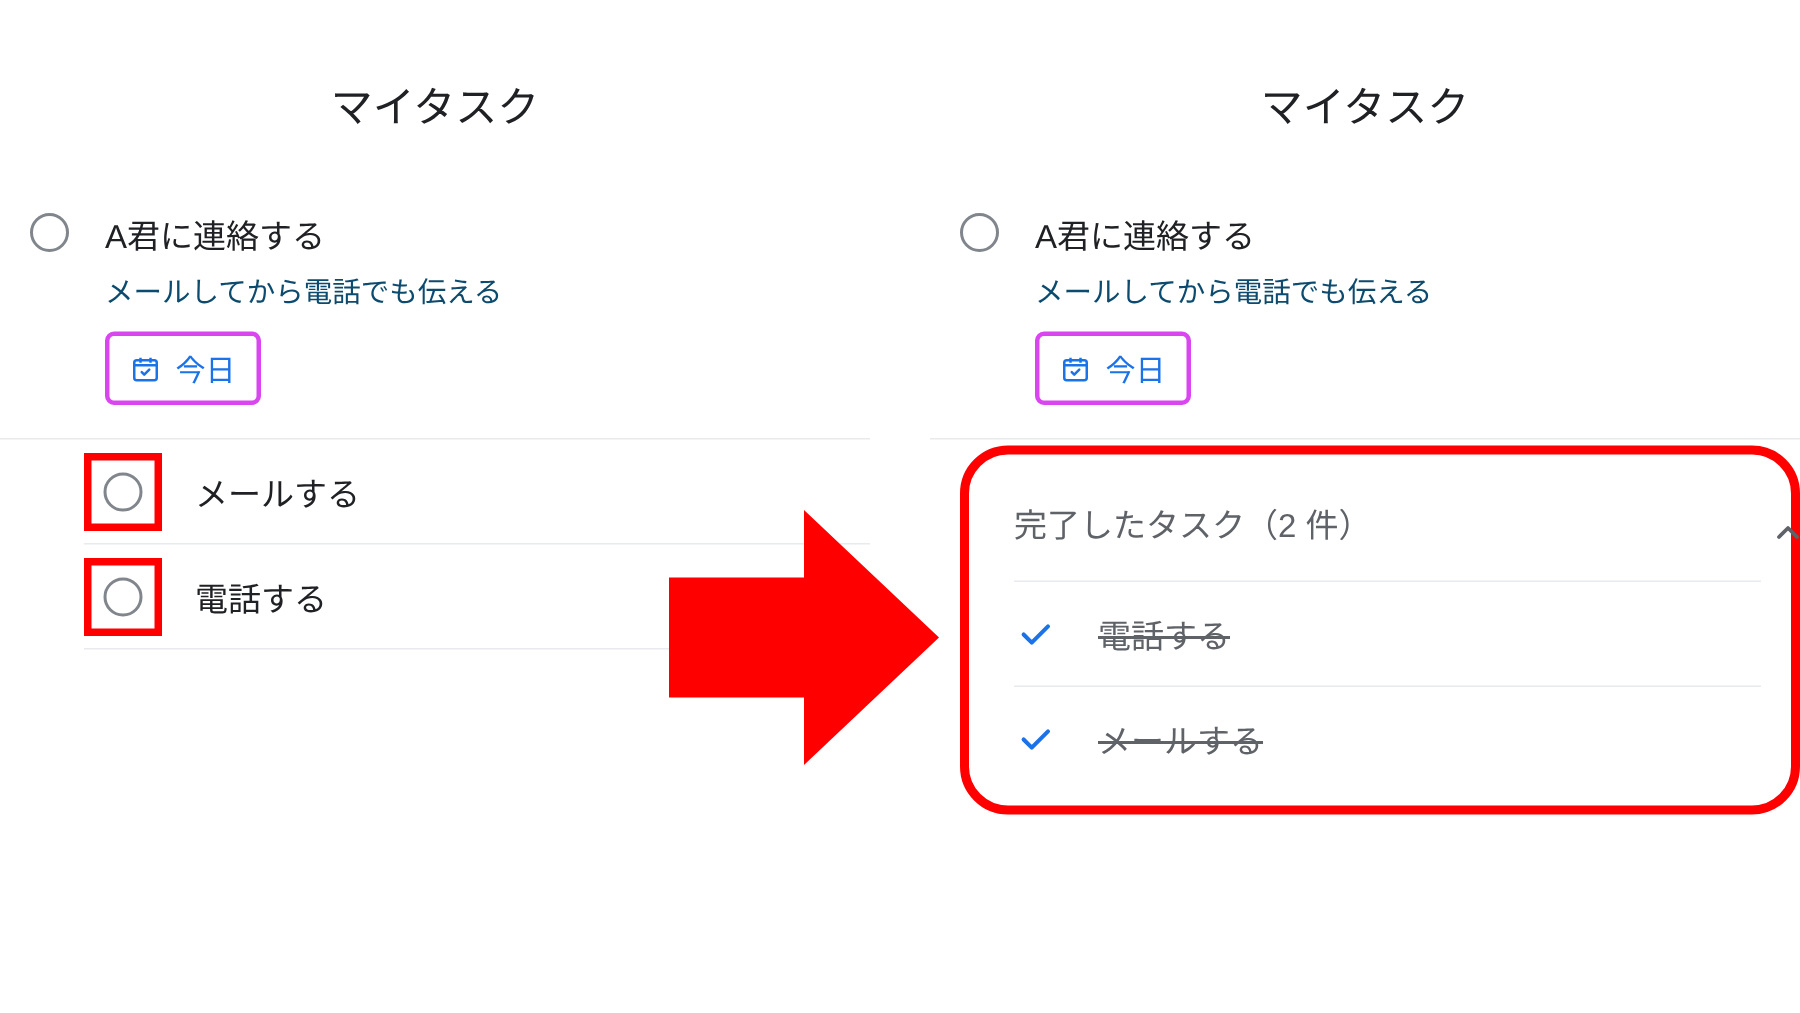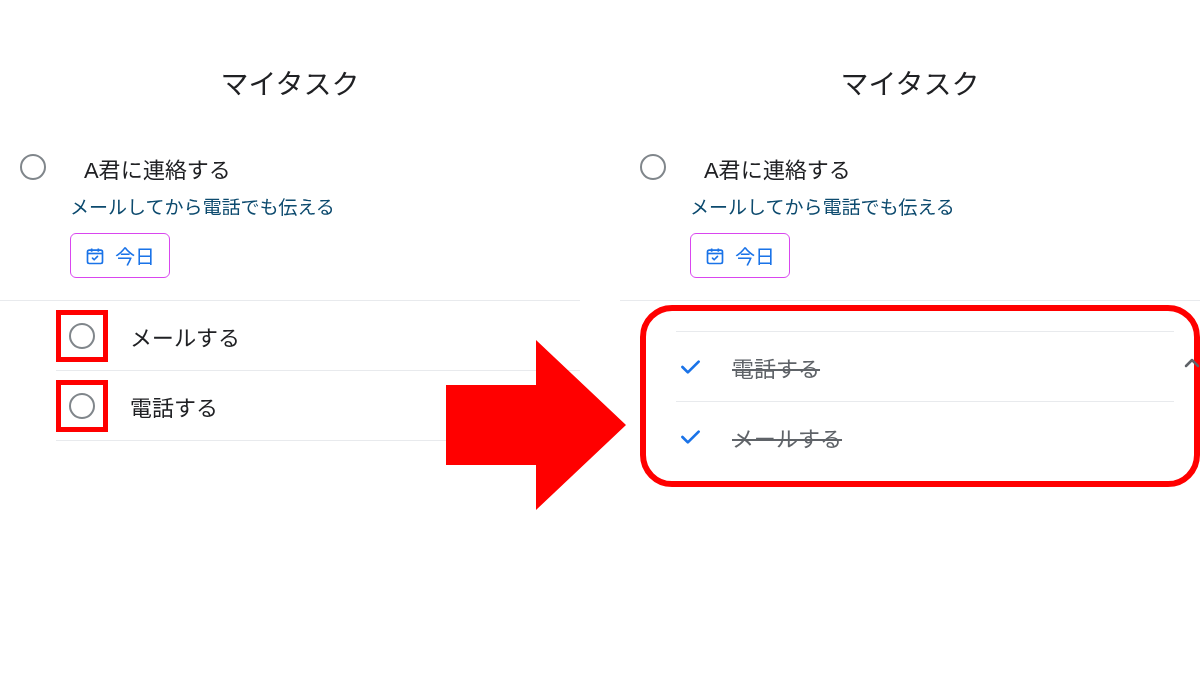--- a/index.html
+++ b/index.html
@@ -5,21 +5,21 @@
     * { box-sizing: border-box; margin: 0; padding: 0; }
     body {
       font-family: -apple-system, "Helvetica Neue", Arial, "Hiragino Kaku Gothic ProN", "Noto Sans JP", sans-serif;
       background: #fff;
       width: 1200px;
       height: 675px;
       position: relative;
     }
     .pane {
       position: absolute;
-      top: 12px;
+      top: 0;
       width: 580px;
     }
     .pane-left { left: 0; }
     .pane-right { left: 620px; }
     .title {
       text-align: center;
       font-size: 28px;
       color: #202124;
       padding: 50px 0 40px 0;
       font-weight: 400;
@@ -31,26 +31,26 @@
     }
     .circle {
       width: 26px;
       height: 26px;
       border: 2.5px solid #80868b;
       border-radius: 50%;
       flex: 0 0 auto;
       margin-top: 2px;
     }
     .task-body { margin-left: 24px; flex: 1; }
-    .task-title { font-size: 22px; color: #202124; margin-bottom: 8px; margin-left: 14px; }
+    .task-title { font-size: 22px; color: #202124; margin-bottom: 8px; }
     .task-sub   { font-size: 19px; color: #0c4a6e; margin-bottom: 14px; }
     .chip {
       display: inline-flex;
       align-items: center;
-      border: 1px solid #d946ef;
+      border: 3px solid #d946ef;
       border-radius: 6px;
       padding: 7px 14px;
       font-size: 20px;
       color: #1a73e8;
       gap: 10px;
       cursor: pointer;
     }
     .cal-icon svg { display: block; }
     .divider { height: 1px; background: #e8eaed; margin: 22px 0 0 0; }
 
@@ -179,20 +179,21 @@
           </svg>
         </span>
         <span>今日</span>
       </div>
     </div>
   </div>
   <div class="divider"></div>
 
   <div class="completed-wrap">
     <div class="completed-panel">
+      <div class="completed-header">完了したタスク（2 件）</div>
       <div class="comp-item">
         <span class="check-icon">
           <svg width="26" height="26" viewBox="0 0 24 24" fill="none">
             <path d="M5 12l5 5L20 7" stroke="#1a73e8" stroke-width="2.5" stroke-linecap="round" stroke-linejoin="round"></path>
           </svg>
         </span>
         <span class="comp-label">電話する</span>
       </div>
       <div class="comp-item">
         <span class="check-icon">

